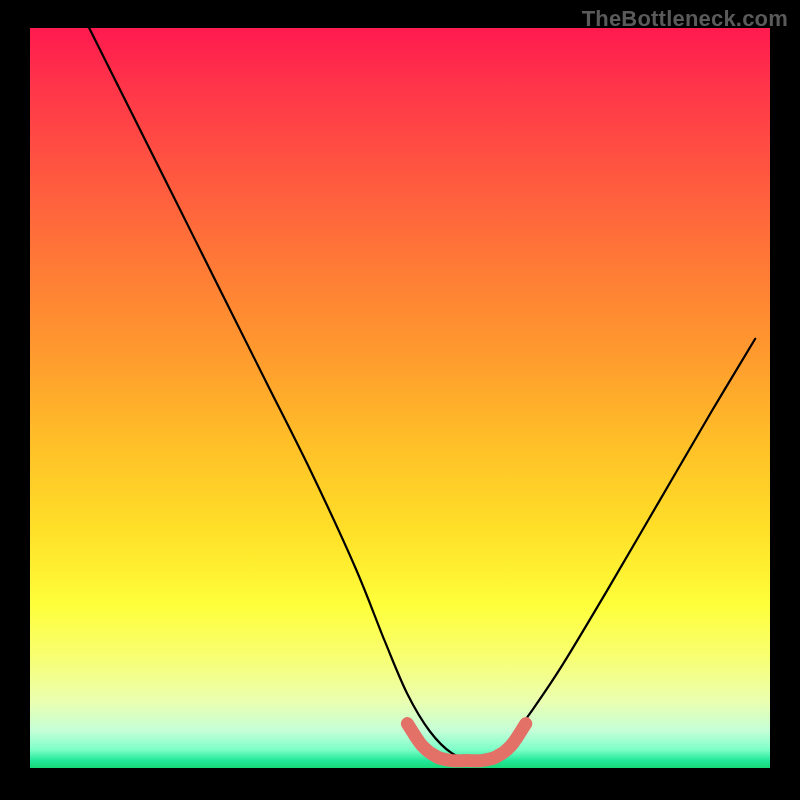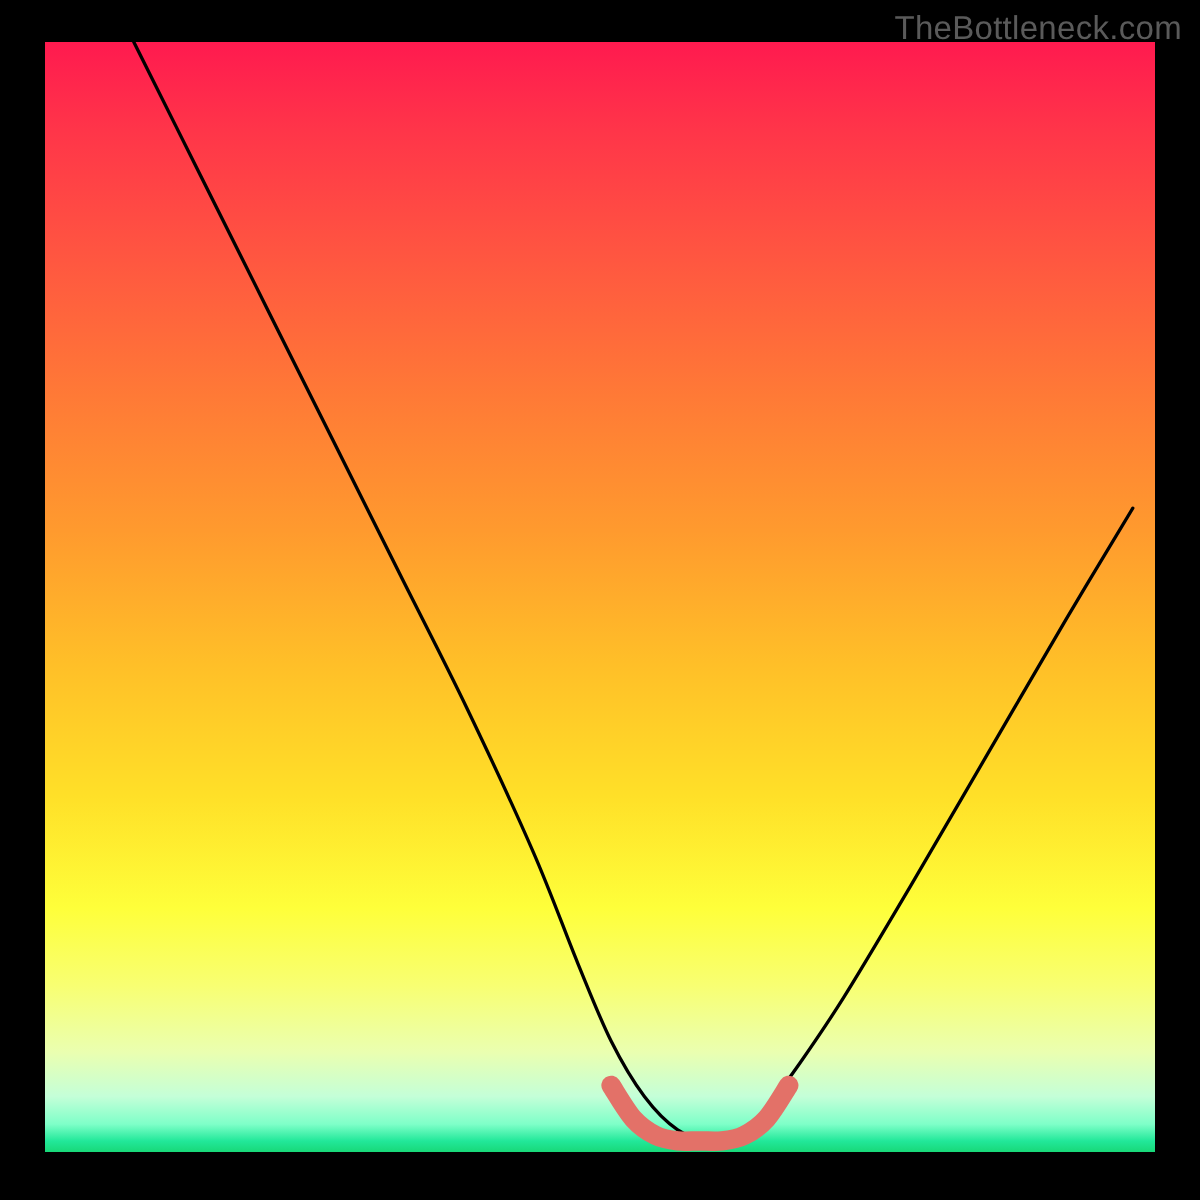--- a/index.html
+++ b/index.html
@@ -11,21 +11,21 @@
     position: relative;
     overflow: hidden;
     font-family: Arial, Helvetica, sans-serif;
   }
   .watermark {
     position: absolute;
     top: 6px;
     right: 12px;
     color: #5a5a5a;
     font-size: 22px;
-    font-weight: 400;
+    font-weight: 700;
     letter-spacing: 0.2px;
     z-index: 10;
   }
   .plot-frame {
     position: absolute;
     left: 30px;
     top: 28px;
     width: 740px;
     height: 740px;
     background: linear-gradient(

